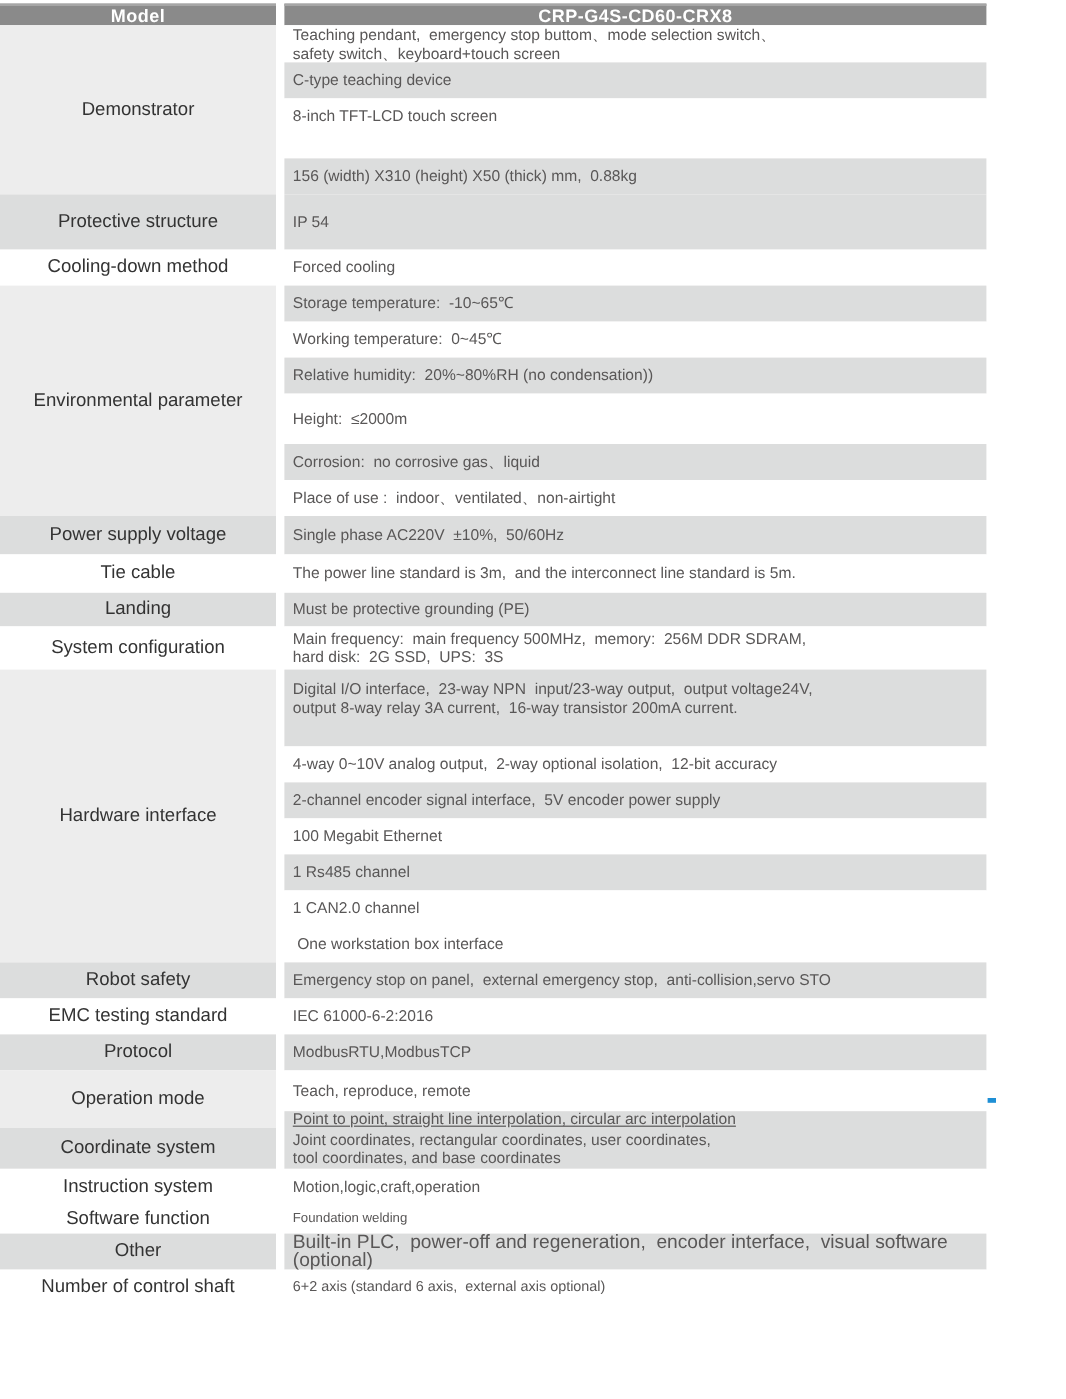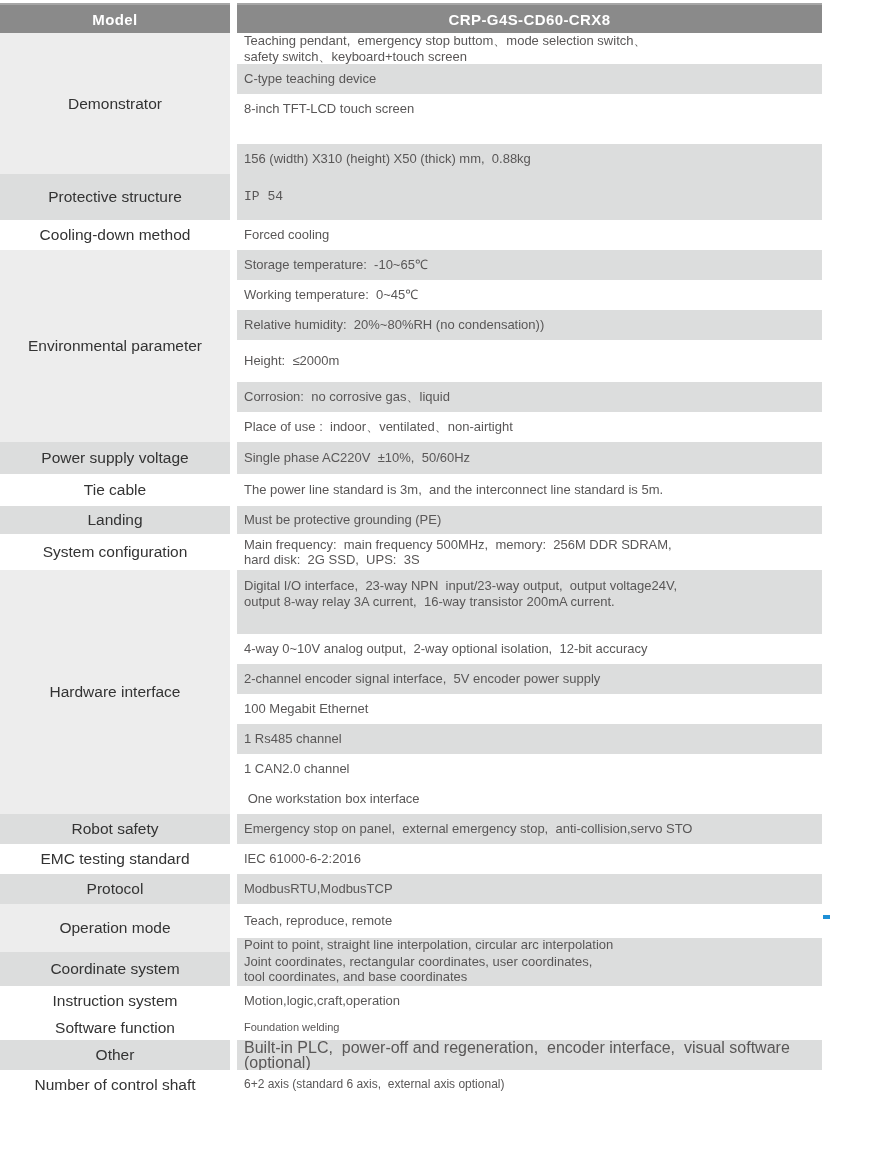--- a/index.html
+++ b/index.html
@@ -4,21 +4,21 @@
 <style>
   html,body{margin:0;padding:0;}
   body{
     width:888px;height:1166px;
     background:#ffffff;
     font-family:"Liberation Sans",sans-serif;
     position:relative;
     overflow:hidden;
   }
   .spec-table{position:absolute;top:3px;left:0;width:822px;}
-  .header-row{display:flex;height:30px;}
+  .header-row{display:flex;height:18px;}
   .hcell{
     background:var(--header-bg);
     border-top:2px solid var(--header-edge);
     color:#ffffff;font-weight:bold;font-size:15px;letter-spacing:.4px;
     display:flex;align-items:center;justify-content:center;
     box-sizing:border-box;
   }
   .hlabel{flex:0 0 230px;margin-right:7px;}
   .hvalue{flex:1;}
   .section{display:flex;}
@@ -59,21 +59,21 @@
           <div class="vrow white" style="height: 31px;">Teaching pendant,  emergency stop buttom、mode selection switch、
 safety switch、keyboard+touch screen</div>
           <div class="vrow gray" style="height: 30px;">C-type teaching device</div>
           <div class="vrow white" style="height: 30px;">8-inch TFT-LCD touch screen</div>
           <div class="vrow gray" style="height: 30px; margin-top: 20px;">156 (width) X310 (height) X50 (thick) mm,  0.88kg</div>
         </div>
       </div>
       <div class="section">
         <div class="label-cell gray">Protective structure</div>
         <div class="rows">
-          <div class="vrow gray" style="height: 46px; font-family: Liberation Mono, monospace;">IP 54</div>
+          <div class="vrow gray" style="height: 46px;">IP 54</div>
         </div>
       </div>
       <div class="section">
         <div class="label-cell white">Cooling-down method</div>
         <div class="rows">
           <div class="vrow white" style="height: 30px;">Forced cooling</div>
         </div>
       </div>
       <div class="section">
         <div class="label-cell block">Environmental parameter</div>
@@ -139,21 +139,21 @@
       <div class="section">
         <div class="label-cell gray">Protocol</div>
         <div class="rows">
           <div class="vrow gray" style="height: 30px;">ModbusRTU,ModbusTCP</div>
         </div>
       </div>
       <div class="section">
         <div class="label-cell block">Operation mode</div>
         <div class="rows">
           <div class="vrow white" style="height: 34px;">Teach, reproduce, remote</div>
-          <div class="vrow gray" style="height: 14px;">Point to point, straight line interpolation, circular arc interpolation</div>
+          <div class="vrow gray" style="height: 14px; text-decoration: underline;">Point to point, straight line interpolation, circular arc interpolation</div>
         </div>
       </div>
       <div class="section">
         <div class="label-cell gray">Coordinate system</div>
         <div class="rows">
           <div class="vrow gray" style="height: 34px;">Joint coordinates, rectangular coordinates, user coordinates,
 tool coordinates, and base coordinates</div>
         </div>
       </div>
       <div class="section">

